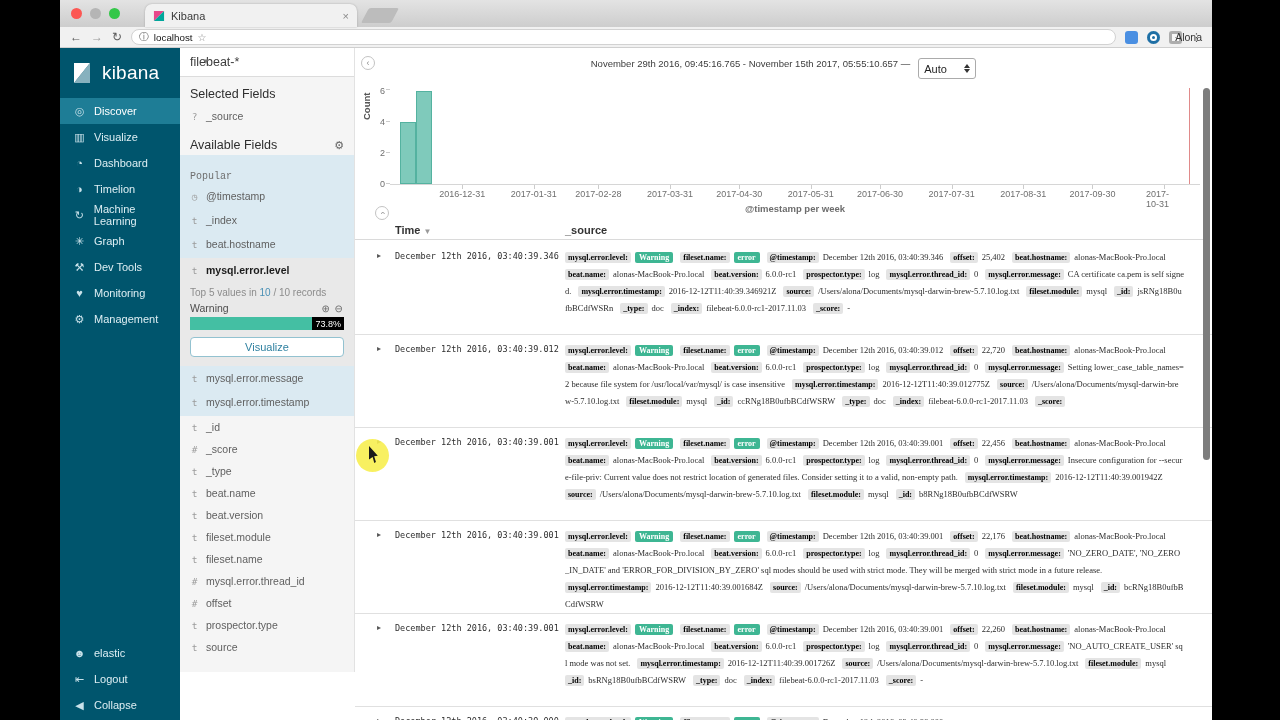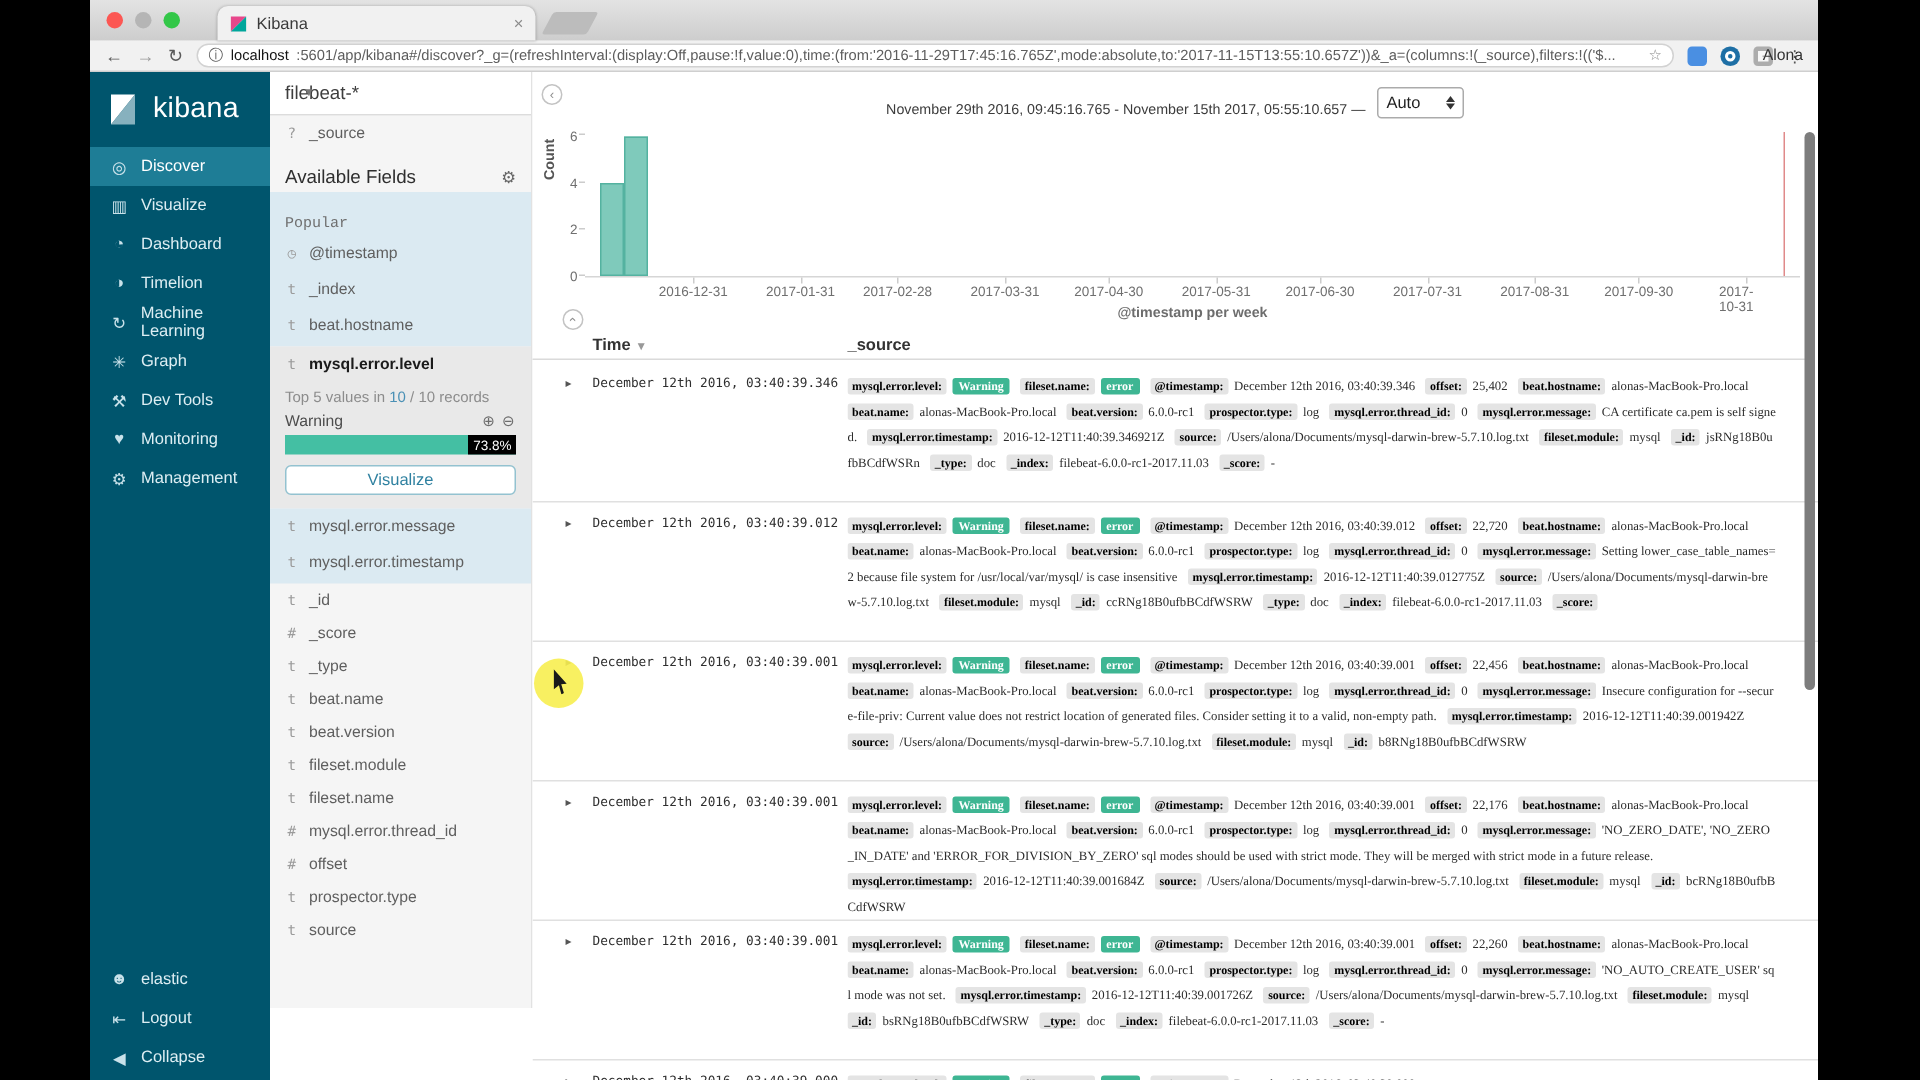--- a/index.html
+++ b/index.html
@@ -77,21 +77,21 @@
   .plain .frow { height:22px; }
 
   
   .main { position:absolute; left:295px; top:0; width:857px; height:672px; background:#fff; }
   .circle-btn { position:absolute; width:14px; height:14px; border:1px solid #c3c3c3; border-radius:50%;
                 color:#8f8f8f; font-size:9px; line-height:12px; text-align:center; background:#fff; }
   .collapse-left { left:6px; top:8px; }
   .collapse-up { left:20px; top:158px; }
   .rot-up { display:inline-block; transform:rotate(90deg); }
   .range-row { position:absolute; left:0; right:0; top:10px; display:flex; justify-content:center;
-               align-items:flex-end; gap:8px; }
+               align-items:flex-start; gap:8px; }
   .range-title { font-size:9.5px; color:#3c3c3c; }
   .interval { width:58px; height:21px; border:1px solid #ababab; border-radius:3px; background:#fff;
               display:flex; align-items:center; padding:0 5px; font-size:11px; color:#1f1f1f; }
   .spin { margin-left:auto; display:flex; flex-direction:column; gap:1px; }
   .spin i { width:0; height:0; border-left:3px solid transparent; border-right:3px solid transparent; }
   .spin .up { border-bottom:4px solid #333; }
   .spin .dn { border-top:4px solid #333; }
 
   
   .plot { position:absolute; left:35px; top:38px; width:810px; height:99px; border-bottom:1px solid #d6d6d6; }
@@ -160,21 +160,20 @@
       <span class="profile-name">Alona</span>
     </div>
 
     <div class="toolbar">
       <span class="navbtn">←</span>
       <span class="navbtn dim">→</span>
       <span class="navbtn">↻</span>
       <div class="urlbar">
         <span>ⓘ</span>
         <span class="url-host">localhost</span>
-          <span class="url-rest">:5601/app/kibana#/discover?_g=(refreshInterval:(display:Off,pause:!f,value:0),time:(from:'2016-11-29T17:45:16.765Z',mode:absolute,to:'2017-11-15T13:55:10.657Z'))&amp;_a=(columns:!(_source),filters:!(('$...</span>
         <span class="star">☆</span>
       </div>
       <span class="ext ext1"></span>
       <span class="ext ext2"></span>
       <span class="ext ext3"></span>
       <span class="menu3">⋮</span>
     </div>
 
     <div class="app">
 
@@ -237,20 +236,23 @@
               <span class="nav-icon">◀</span>
               <span>Collapse</span>
             </div>
           </div>
       </nav>
 
       <aside class="fields">
         <div class="idx">
           <span>filebeat-*</span>
           <span class="caret">▼</span>
+        </div>
+        <div class="fp-h">
+          <span>Selected Fields</span>
         </div>
         <div id="selected-fields">
             <div class="frow">
               <span class="ftag">?</span>
               <span>_source</span>
             </div>
           </div>
         <div class="fp-h">
           <span>Available Fields</span>
           <span class="gear">⚙</span>

